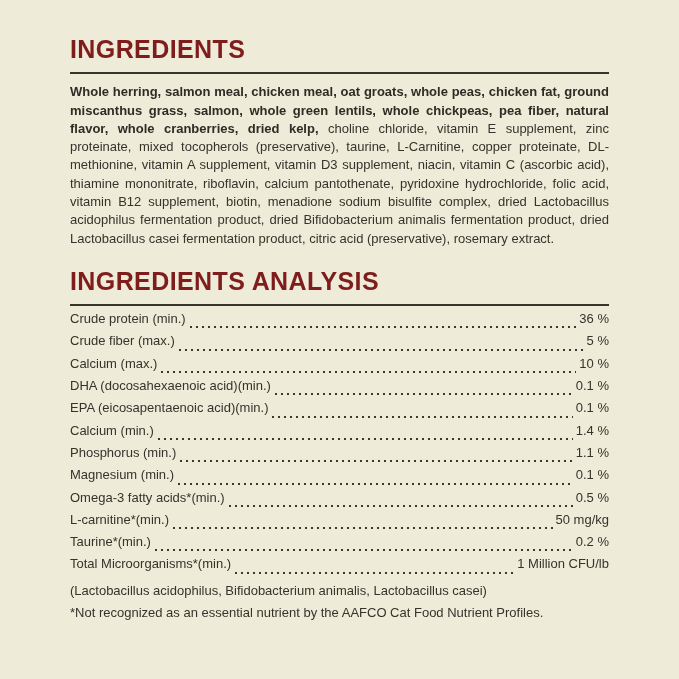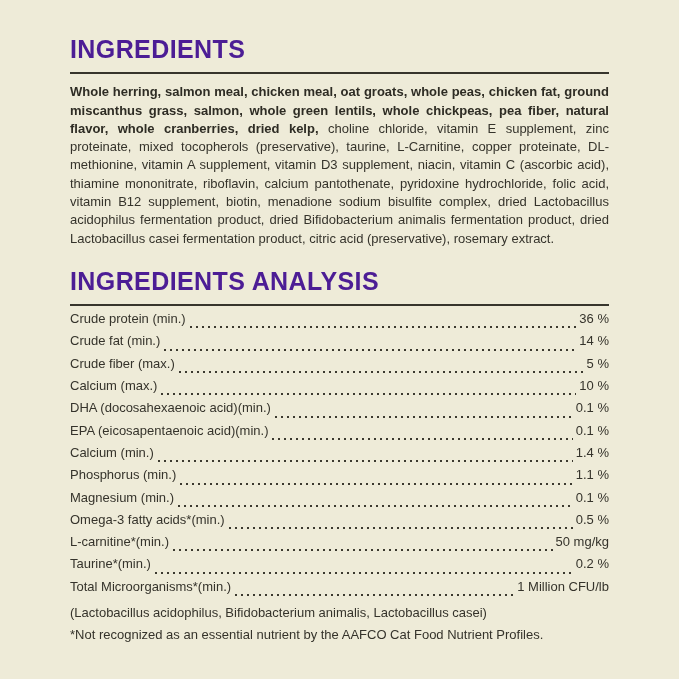--- a/index.html
+++ b/index.html
@@ -19,21 +19,21 @@
     position: absolute;
     top: 36px;
     left: 70px;
     width: 539px;
   }
   .section-title {
     font-size: 25px;
     line-height: 1.05;
     font-weight: 700;
     letter-spacing: 0.4px;
-    color: #4c1d95;
+    color: #7f1d1d;
     margin: 0 0 10px 0;
   }
   .rule {
     height: 2px;
     background: #37352c;
     margin: 0;
   }
   .ingredients-text {
     margin: 9px 0 0 0;
     font-size: 13px;
@@ -93,25 +93,20 @@
     <h1 class="section-title">INGREDIENTS ANALYSIS</h1>
     <div class="rule"></div>
 
     <div class="ga-table">
   <div class="ga-row">
     <span class="ga-label">Crude protein (min.)</span>
     <span class="dot-leader"></span>
     <span class="ga-value">36 %</span>
   </div>
 
-  <div class="ga-row">
-    <span class="ga-label">Crude fat (min.)</span>
-    <span class="dot-leader"></span>
-    <span class="ga-value">14 %</span>
-  </div>
 
   <div class="ga-row">
     <span class="ga-label">Crude fiber (max.)</span>
     <span class="dot-leader"></span>
     <span class="ga-value">5 %</span>
   </div>
 
   <div class="ga-row">
     <span class="ga-label">Calcium (max.)</span>
     <span class="dot-leader"></span>

